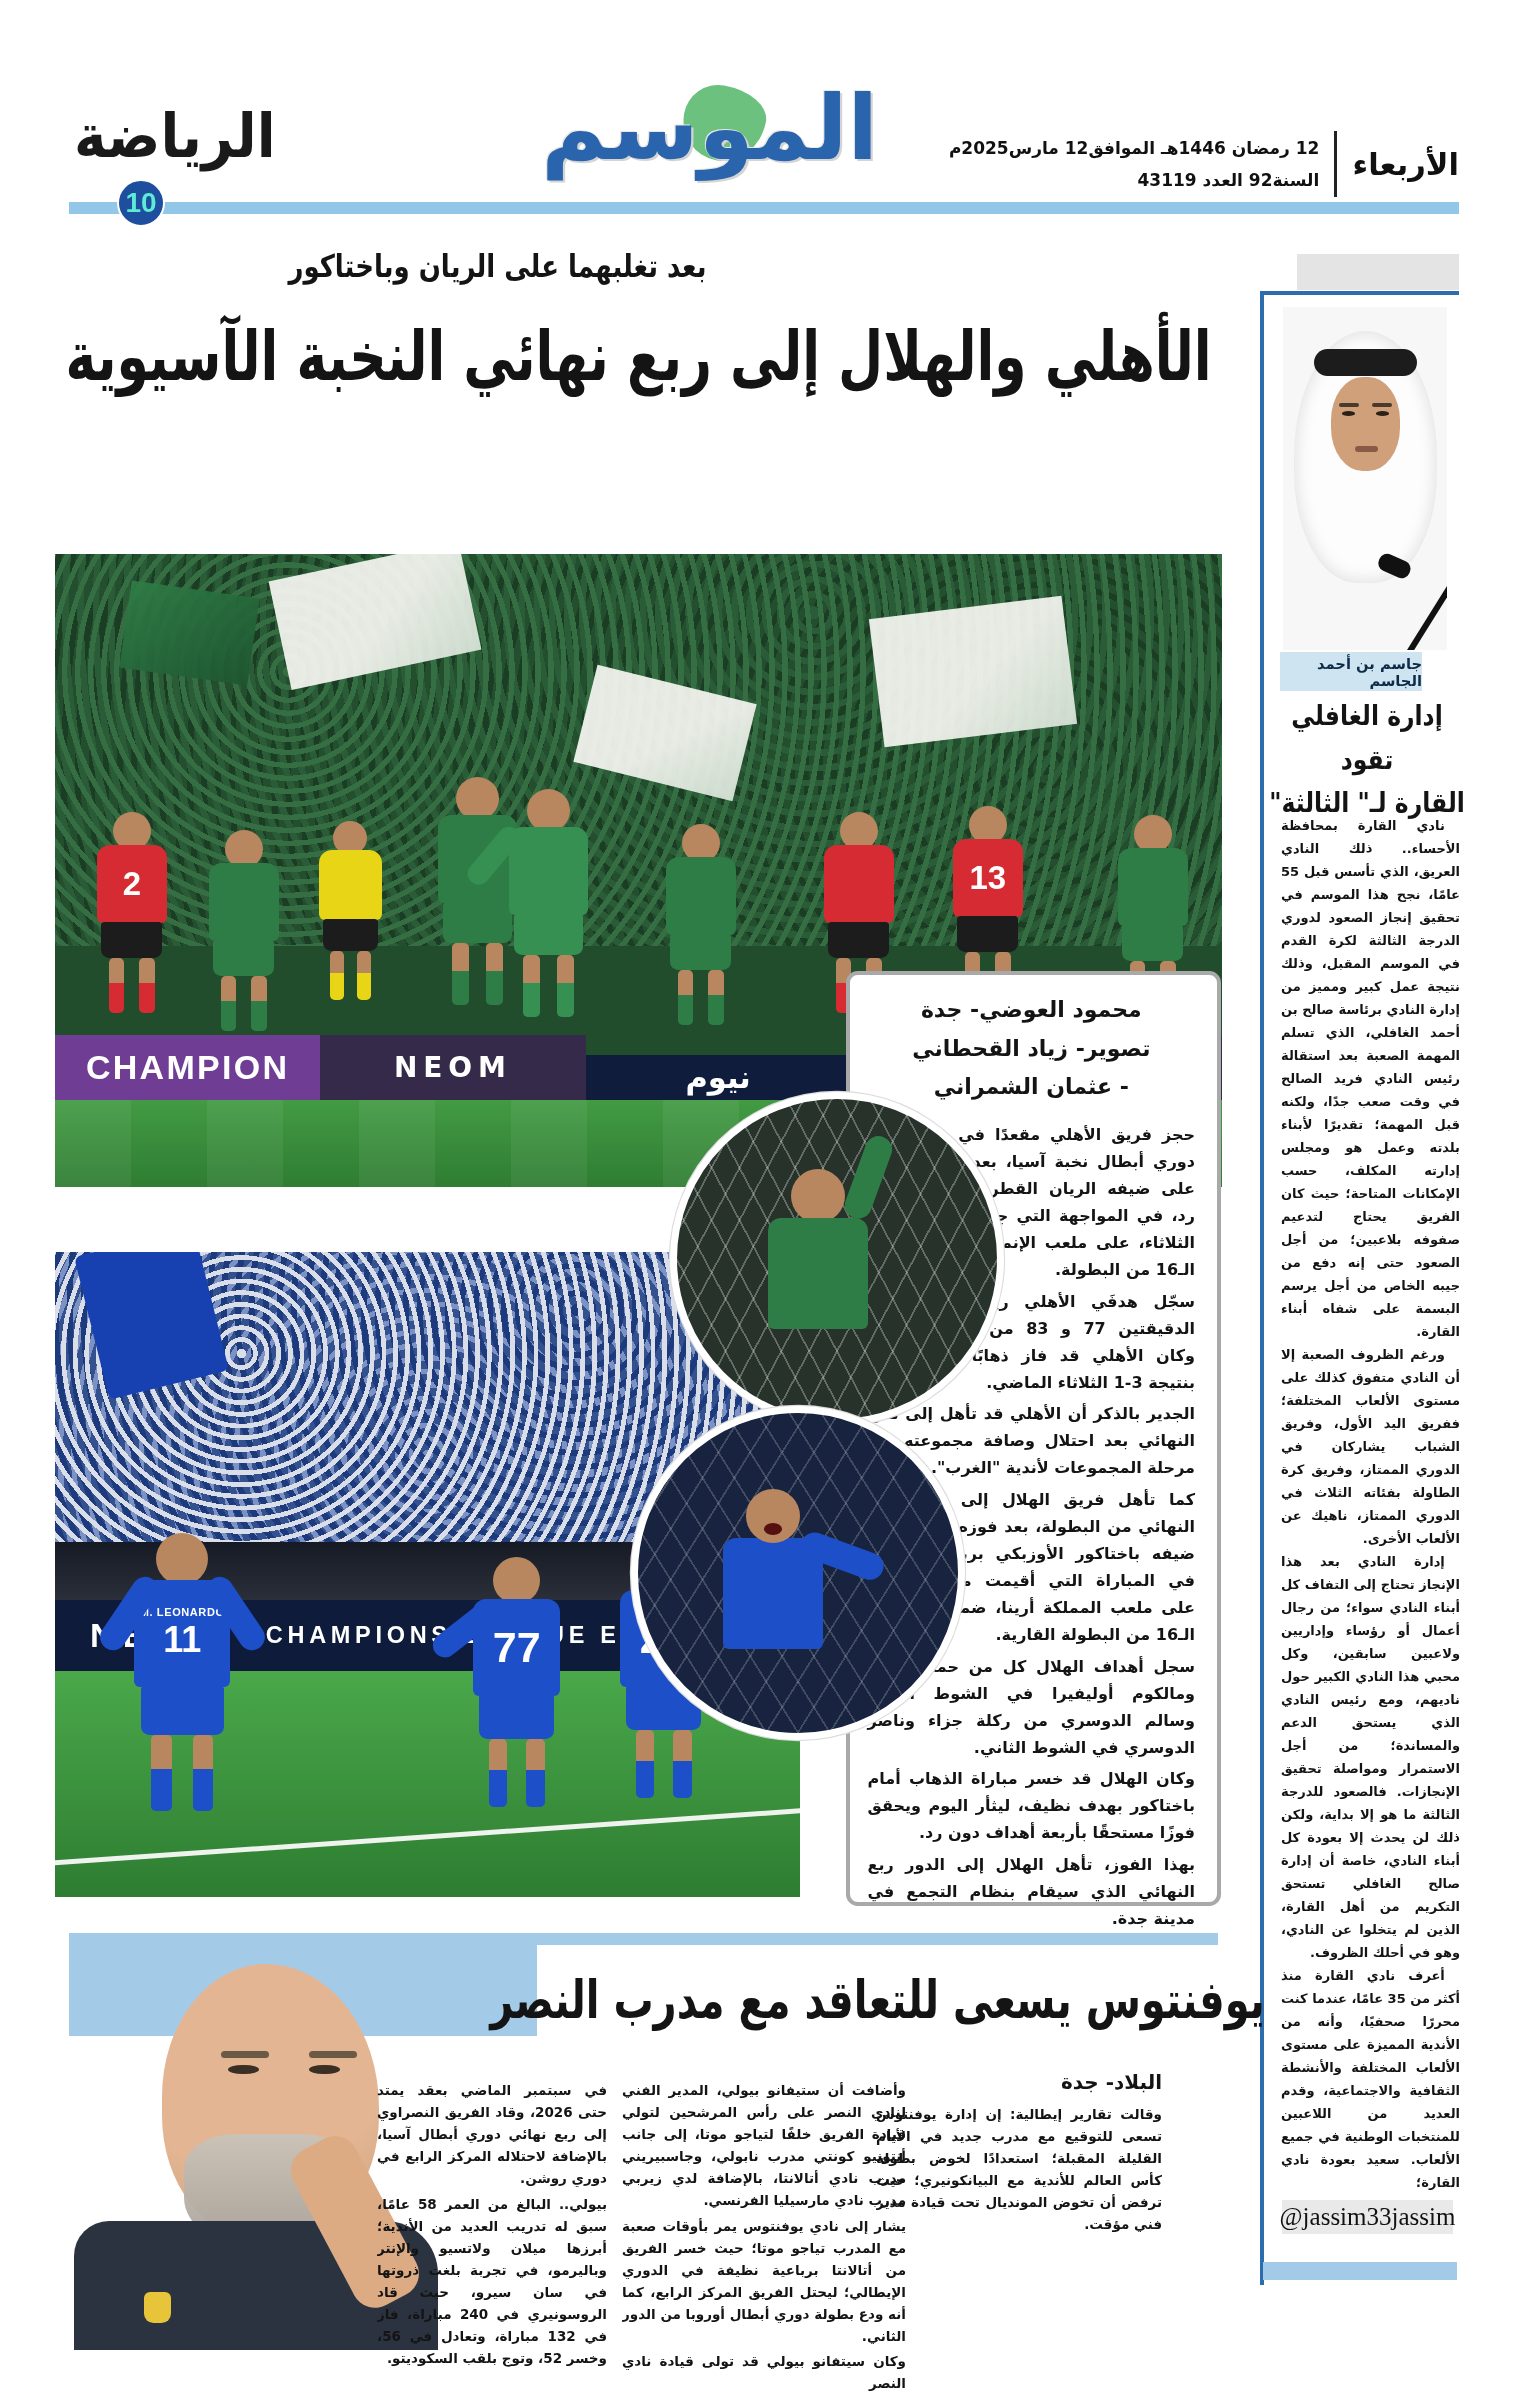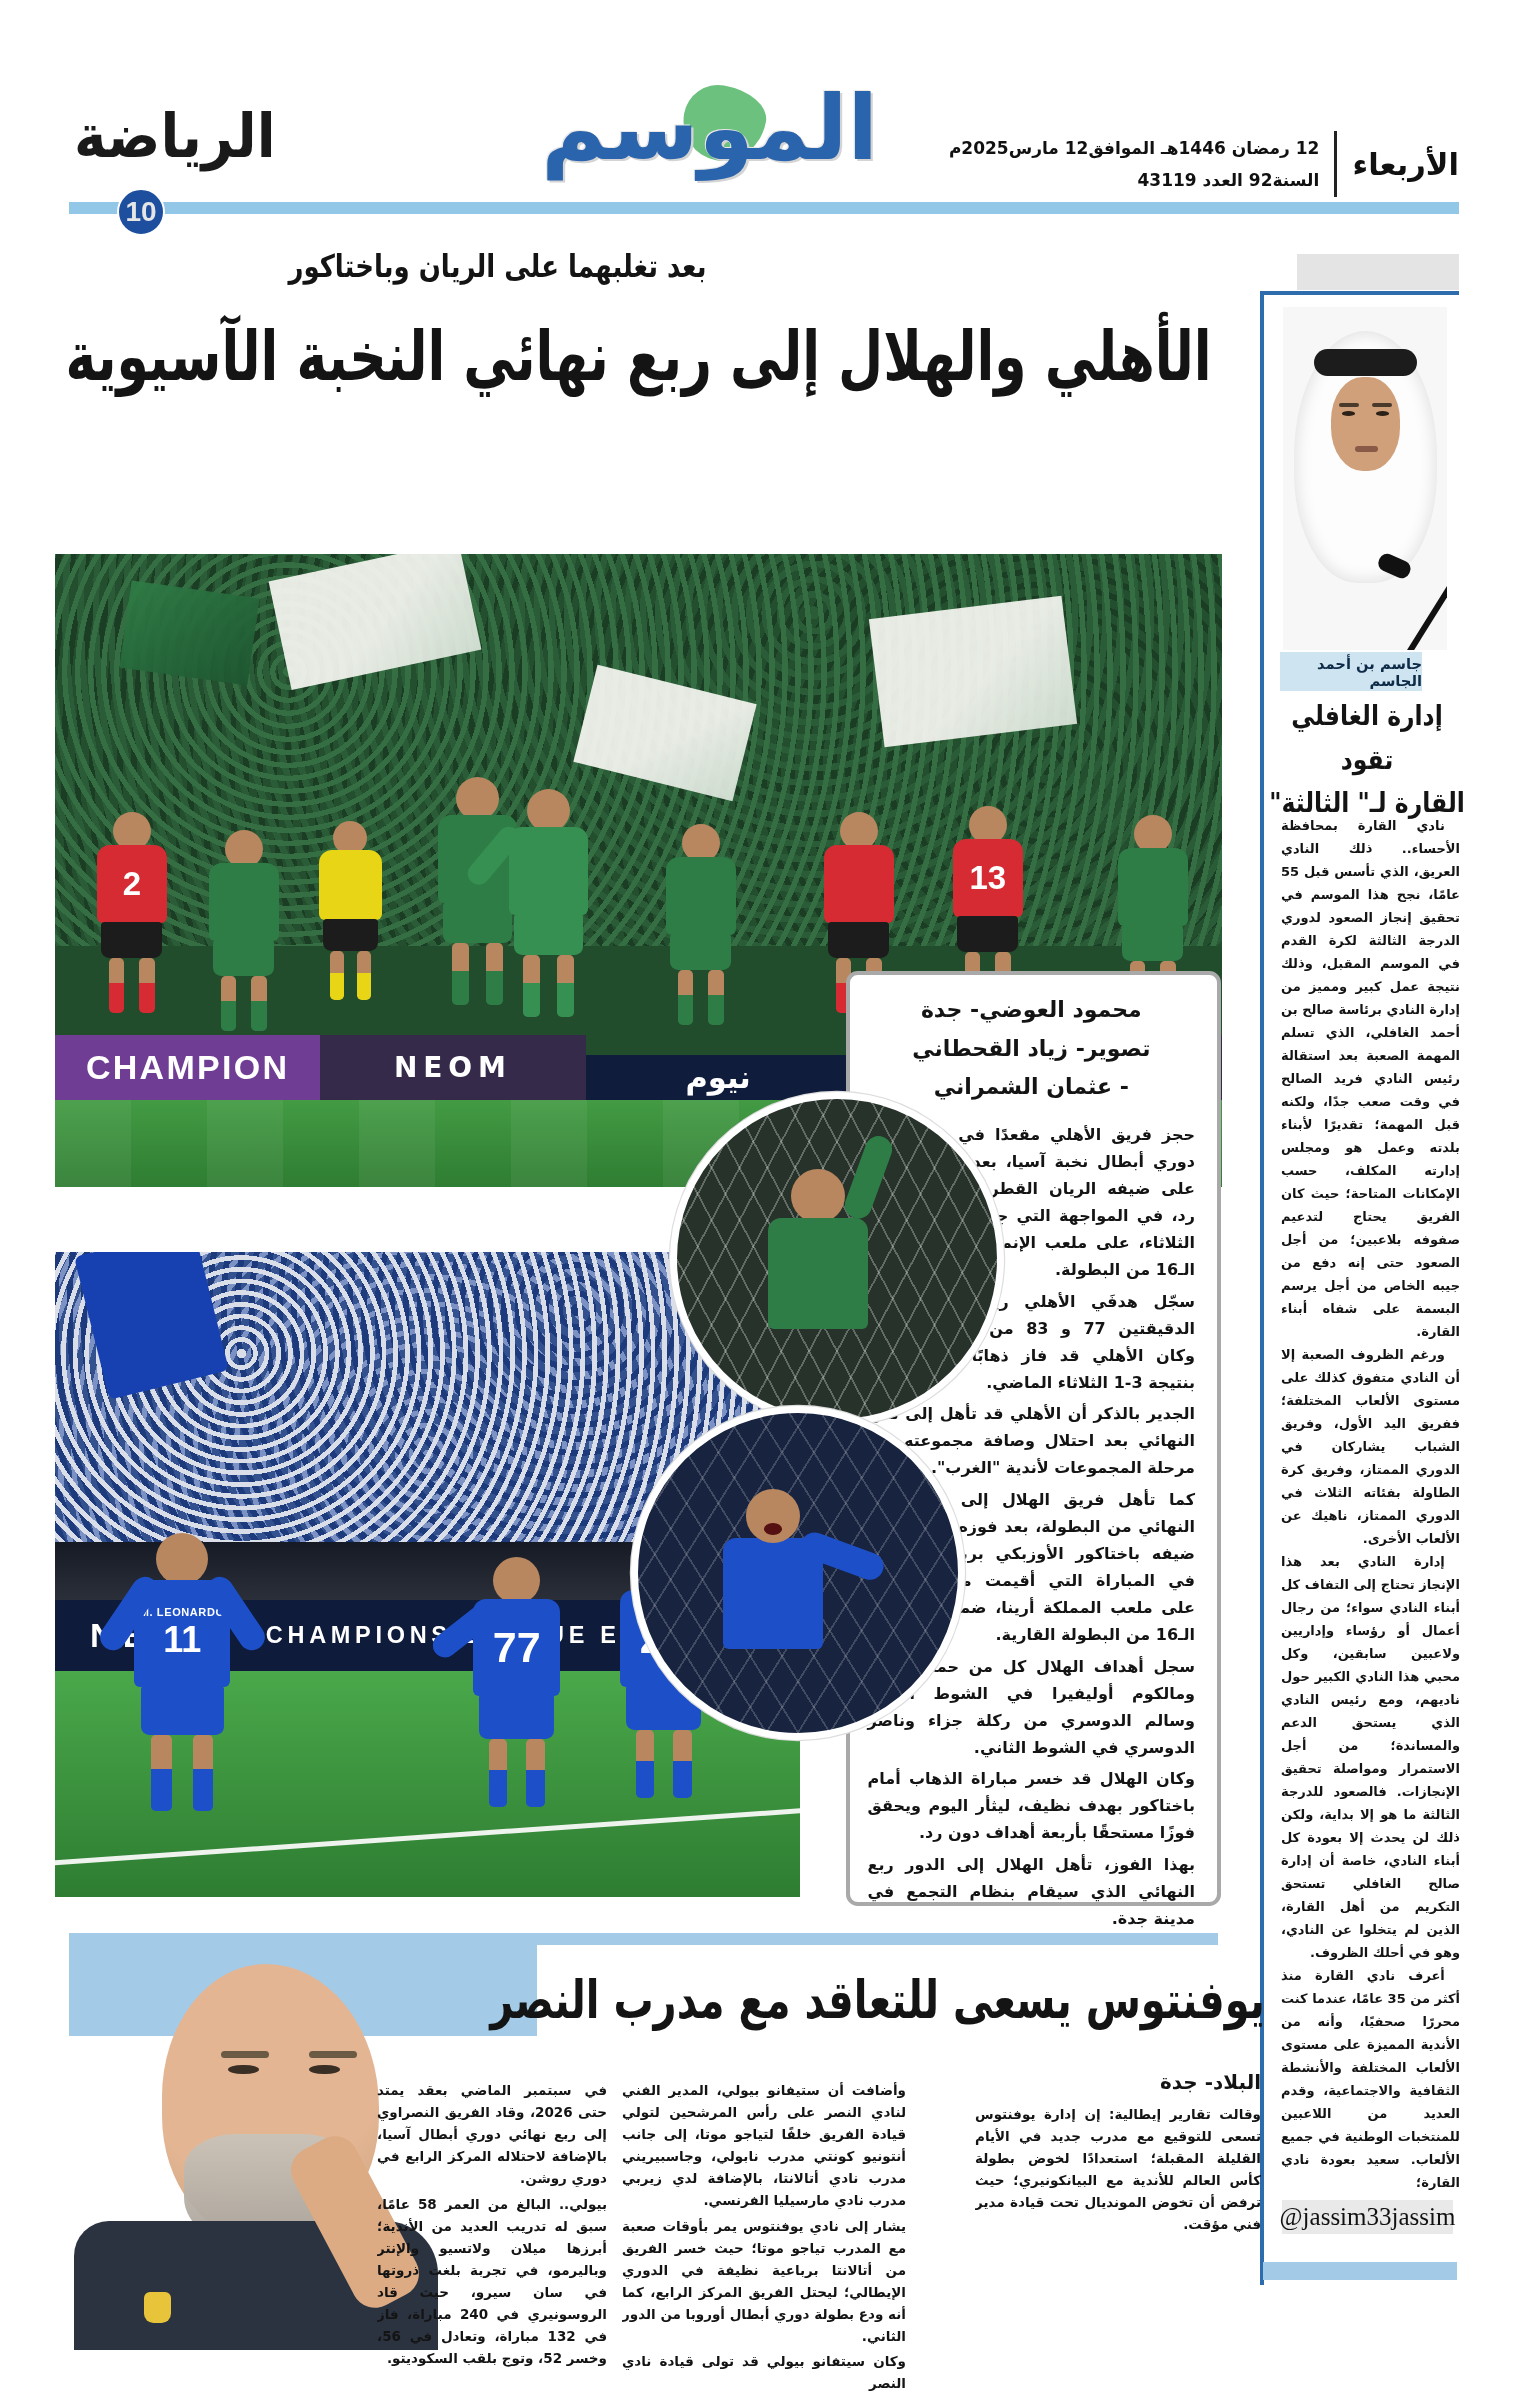--- a/index.html
+++ b/index.html
@@ -1,22 +1,22 @@
 <!DOCTYPE html>
 <html lang="ar" dir="rtl" style="font-size:9.4px"><head>
 <meta charset="utf-8">
 <style>
   html,body{margin:0;padding:0;background:#fff;}
   .page{position:relative;width:1515px;height:2401px;background:#fff;overflow:hidden;
         font-family:"DejaVu Sans",sans-serif;color:#141414;}
   .abs{position:absolute;}
   
   .section-label{left:75px;top:104px;font-size:55px;font-weight:bold;color:#1a1a1a;transform:scaleY(1.1);}
-  .page-badge{left:118px;top:188px;width:48px;height:48px;border-radius:50%;background:#1d4f9e;
-              color:#e5e5e5;font-size:28px;font-weight:bold;display:flex;align-items:center;justify-content:center;
+  .page-badge{left:118px;top:179px;width:48px;height:48px;border-radius:50%;background:#1d4f9e;
+              color:#5eead4;font-size:28px;font-weight:bold;display:flex;align-items:center;justify-content:center;
               z-index:3;border:2.3px solid #fff;box-sizing:border-box;font-family:"Liberation Sans",sans-serif;}
   .header-rule{left:70px;top:202px;width:1390px;height:11.7px;background:#93c7e8;z-index:1;}
   .logo{left:656px;top:52px;width:223px;height:152px;z-index:2;}
   .logo .map{position:absolute;left:28px;top:34px;width:82px;height:75px;background:#6cc17e;
              border-radius:42% 58% 52% 48% / 46% 38% 62% 54%;transform:rotate(10deg);}
   .logo .word{position:absolute;right:0;top:23.5px;font-size:89px;font-weight:bold;color:#2a64ad;
               text-shadow:2.3px 2.3px 0 #d4d4d4, -1.2px -1.2px 0 #e8e8e8;}
   .date-block{right:55px;top:131px;display:flex;align-items:center;gap:15.2px;direction:rtl;}
   .date-day{font-size:30.5px;font-weight:bold;color:#111;}
   .date-divider{width:2.9px;height:66px;background:#222;}
@@ -126,21 +126,21 @@
           background:linear-gradient(#c9c3b8,#a8a29a);border-radius:30% 30% 46% 46%;opacity:.95;}
   .coach .shirt{position:absolute;left:0px;top:281px;width:364px;height:129px;background:#2b3340;
           border-radius:35px 53px 0 0;}
   .coach .crest{position:absolute;left:70px;top:352px;width:27px;height:30.5px;background:#e8c43a;
           border-radius:5.9px 5.9px 9.4px 9.4px;}
   .coach .hand{position:absolute;left:246px;top:194px;width:70px;height:176px;background:#dcab84;
           border-radius:23.5px;transform:rotate(-28deg);}
   .bcol{z-index:5;}
   .bcol p{margin:0 0 3.5px;font-size:13.5px;font-weight:700;line-height:22px;text-align:justify;}
   .bcol .bl{font-size:20px;font-weight:bold;margin:0 0 9.4px;}
-  .colA{left:976px;top:2070px;width:286px;height:323px;overflow:hidden;}
+  .colA{left:877px;top:2070px;width:286px;height:323px;overflow:hidden;}
   .colB{left:623px;top:2079px;width:284px;height:317px;overflow:hidden;}
   .colC{left:378px;top:2079px;width:230px;height:317px;overflow:hidden;}
 </style>
 </head>
 <body>
 
 <div class="page">
 
   <div class="abs section-label">الرياضة</div>
   <div class="abs header-rule"></div>

